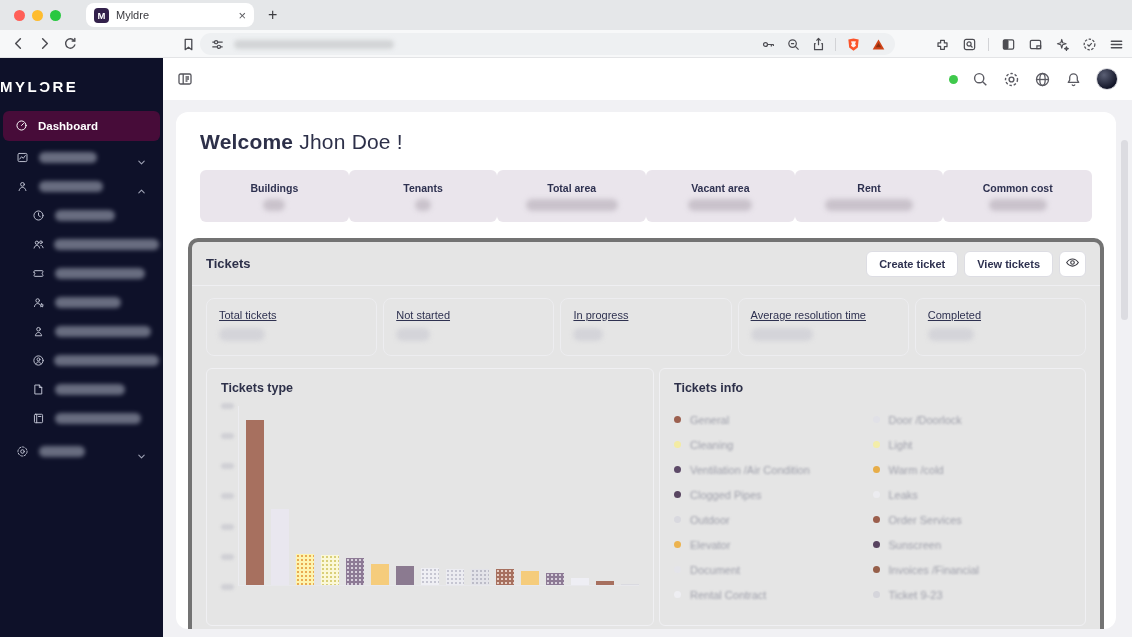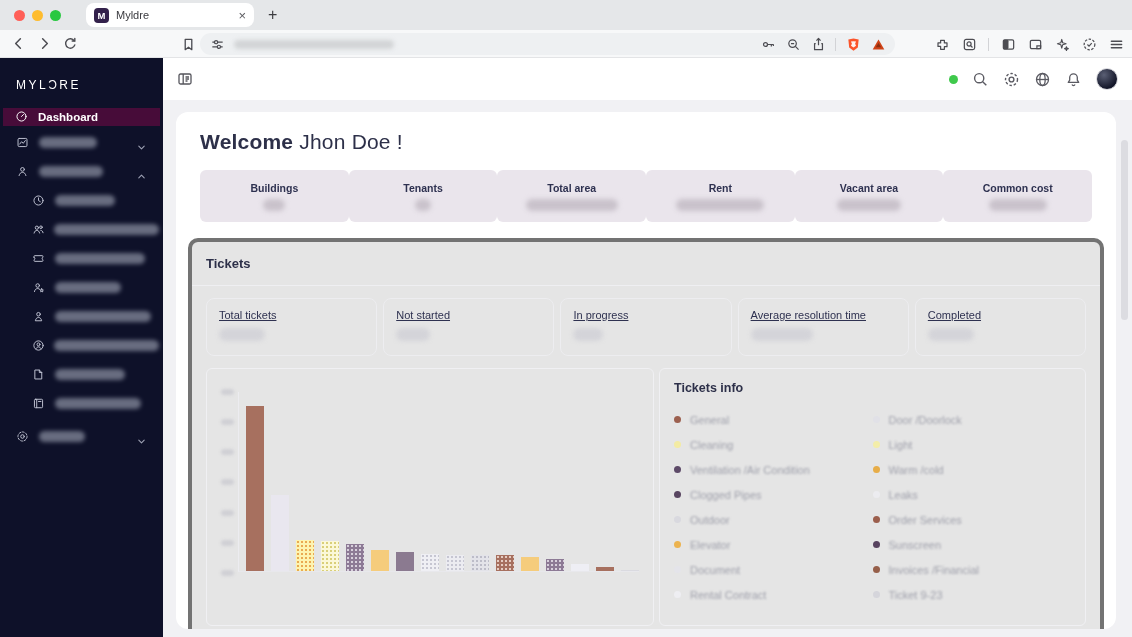--- a/index.html
+++ b/index.html
@@ -21,23 +21,23 @@
   .navgrp { display:flex; gap:10px; align-items:center; }
   .bm { position:absolute; left:180px; top:6px; }
   .urlbar { position:absolute; left:200px; right:237px; top:3px; height:22px; background:#eef0f2; border-radius:11px; display:flex; align-items:center; padding:0 9px; gap:9px; }
   .url-blob { width:160px; height:9px; border-radius:5px; background:#d2d4d6; filter:blur(2px); }
   .urlbar .right { margin-left:auto; display:flex; align-items:center; gap:9px; }
   .vdiv { width:1px; height:13px; background:#d2d3d6; }
   .rightcluster { position:absolute; right:8px; top:3px; height:22px; display:flex; align-items:center; gap:11px; }
 
   
   .sidebar { position:absolute; left:0; top:58px; width:163px; bottom:0; background:#0e1129; }
-  .logo { margin:20px 0 16px 16px; color:#fff; font-size:12px; font-weight:400; letter-spacing:2.5px; }
+  .logo { margin:20px 0 16px 0; color:#fff; font-size:15px; font-weight:700; letter-spacing:2.5px; }
   .nav-item { position:relative; display:flex; align-items:center; height:29px; margin:0 4px; padding-left:12px; gap:9px; color:#bfc2d2; cursor:default; }
-  .nav-item.active { background:#470c39; border-radius:0; color:#fff; height:18px; margin:2px 3px; }
+  .nav-item.active { background:#470c39; border-radius:6px; color:#fff; height:30px; margin:2px 3px; }
   .nav-item.sub { padding-left:28px; }
   .nav-item.gap { margin-top:4px; }
   .nav-icon { width:14px; height:14px; display:inline-flex; }
   .nav-icon svg { width:13px; height:13px; }
   .nav-label { font-size:11.5px; font-weight:600; color:#fff; }
   .sblob { height:11px; border-radius:6px; background:#7f8496; opacity:.8; filter:blur(2.2px); }
   .chev { position:absolute; right:12px; width:10px; height:10px; color:#9ea2b4; }
   .chev svg { width:9px; height:9px; }
 
   
@@ -401,36 +401,46 @@
           </div>
           <div class="sum-card">
             <span class="sum-title">Tenants</span>
             <span class="sum-blob" style="width:16px"></span>
           </div>
           <div class="sum-card">
             <span class="sum-title">Total area</span>
             <span class="sum-blob" style="width:92px"></span>
           </div>
           <div class="sum-card">
+            <span class="sum-title">Vacant area</span>
+            <span class="sum-blob" style="width:64px"></span>
+          </div>
+          <div class="sum-card">
             <span class="sum-title">Rent</span>
             <span class="sum-blob" style="width:88px"></span>
-          </div>
-          <div class="sum-card">
-            <span class="sum-title">Vacant area</span>
-            <span class="sum-blob" style="width:64px"></span>
           </div>
           <div class="sum-card">
             <span class="sum-title">Common cost</span>
             <span class="sum-blob" style="width:58px"></span>
           </div>
         </div>
 
       <div class="tickets-card">
         <div class="tc-header">
           <span class="tc-title">Tickets</span>
+          <div class="tc-actions">
+            <button class="btn">Create ticket</button>
+            <button class="btn">View tickets</button>
+            <button class="btn btn-icon">
+                <span><svg viewBox="0 0 16 16" fill="none" stroke="currentColor" stroke-width="1.2">
+                    <path d="M1.8 8S4.3 4.2 8 4.2 14.2 8 14.2 8 11.7 11.8 8 11.8 1.8 8 1.8 8z"></path>
+                    <circle cx="8" cy="8" r="1.9"></circle>
+                  </svg></span>
+              </button>
+          </div>
         </div>
 
         <div class="tstats-row">
             <div class="tstat">
               <div class="tstat-title">Total tickets</div>
               <div class="tstat-blob" style="width:46px"></div>
             </div>
             <div class="tstat">
               <div class="tstat-title">Not started</div>
               <div class="tstat-blob" style="width:34px"></div>
@@ -444,20 +454,21 @@
               <div class="tstat-blob" style="width:62px"></div>
             </div>
             <div class="tstat">
               <div class="tstat-title">Completed</div>
               <div class="tstat-blob" style="width:46px"></div>
             </div>
           </div>
 
         <div class="panels">
           <div class="panel">
+            <div class="panel-title">Tickets type</div>
             <div class="chart-body">
               <div class="ylabels">
                   <span class="ytick"></span>
                   <span class="ytick"></span>
                   <span class="ytick"></span>
                   <span class="ytick"></span>
                   <span class="ytick"></span>
                   <span class="ytick"></span>
                   <span class="ytick"></span>
                 </div>

